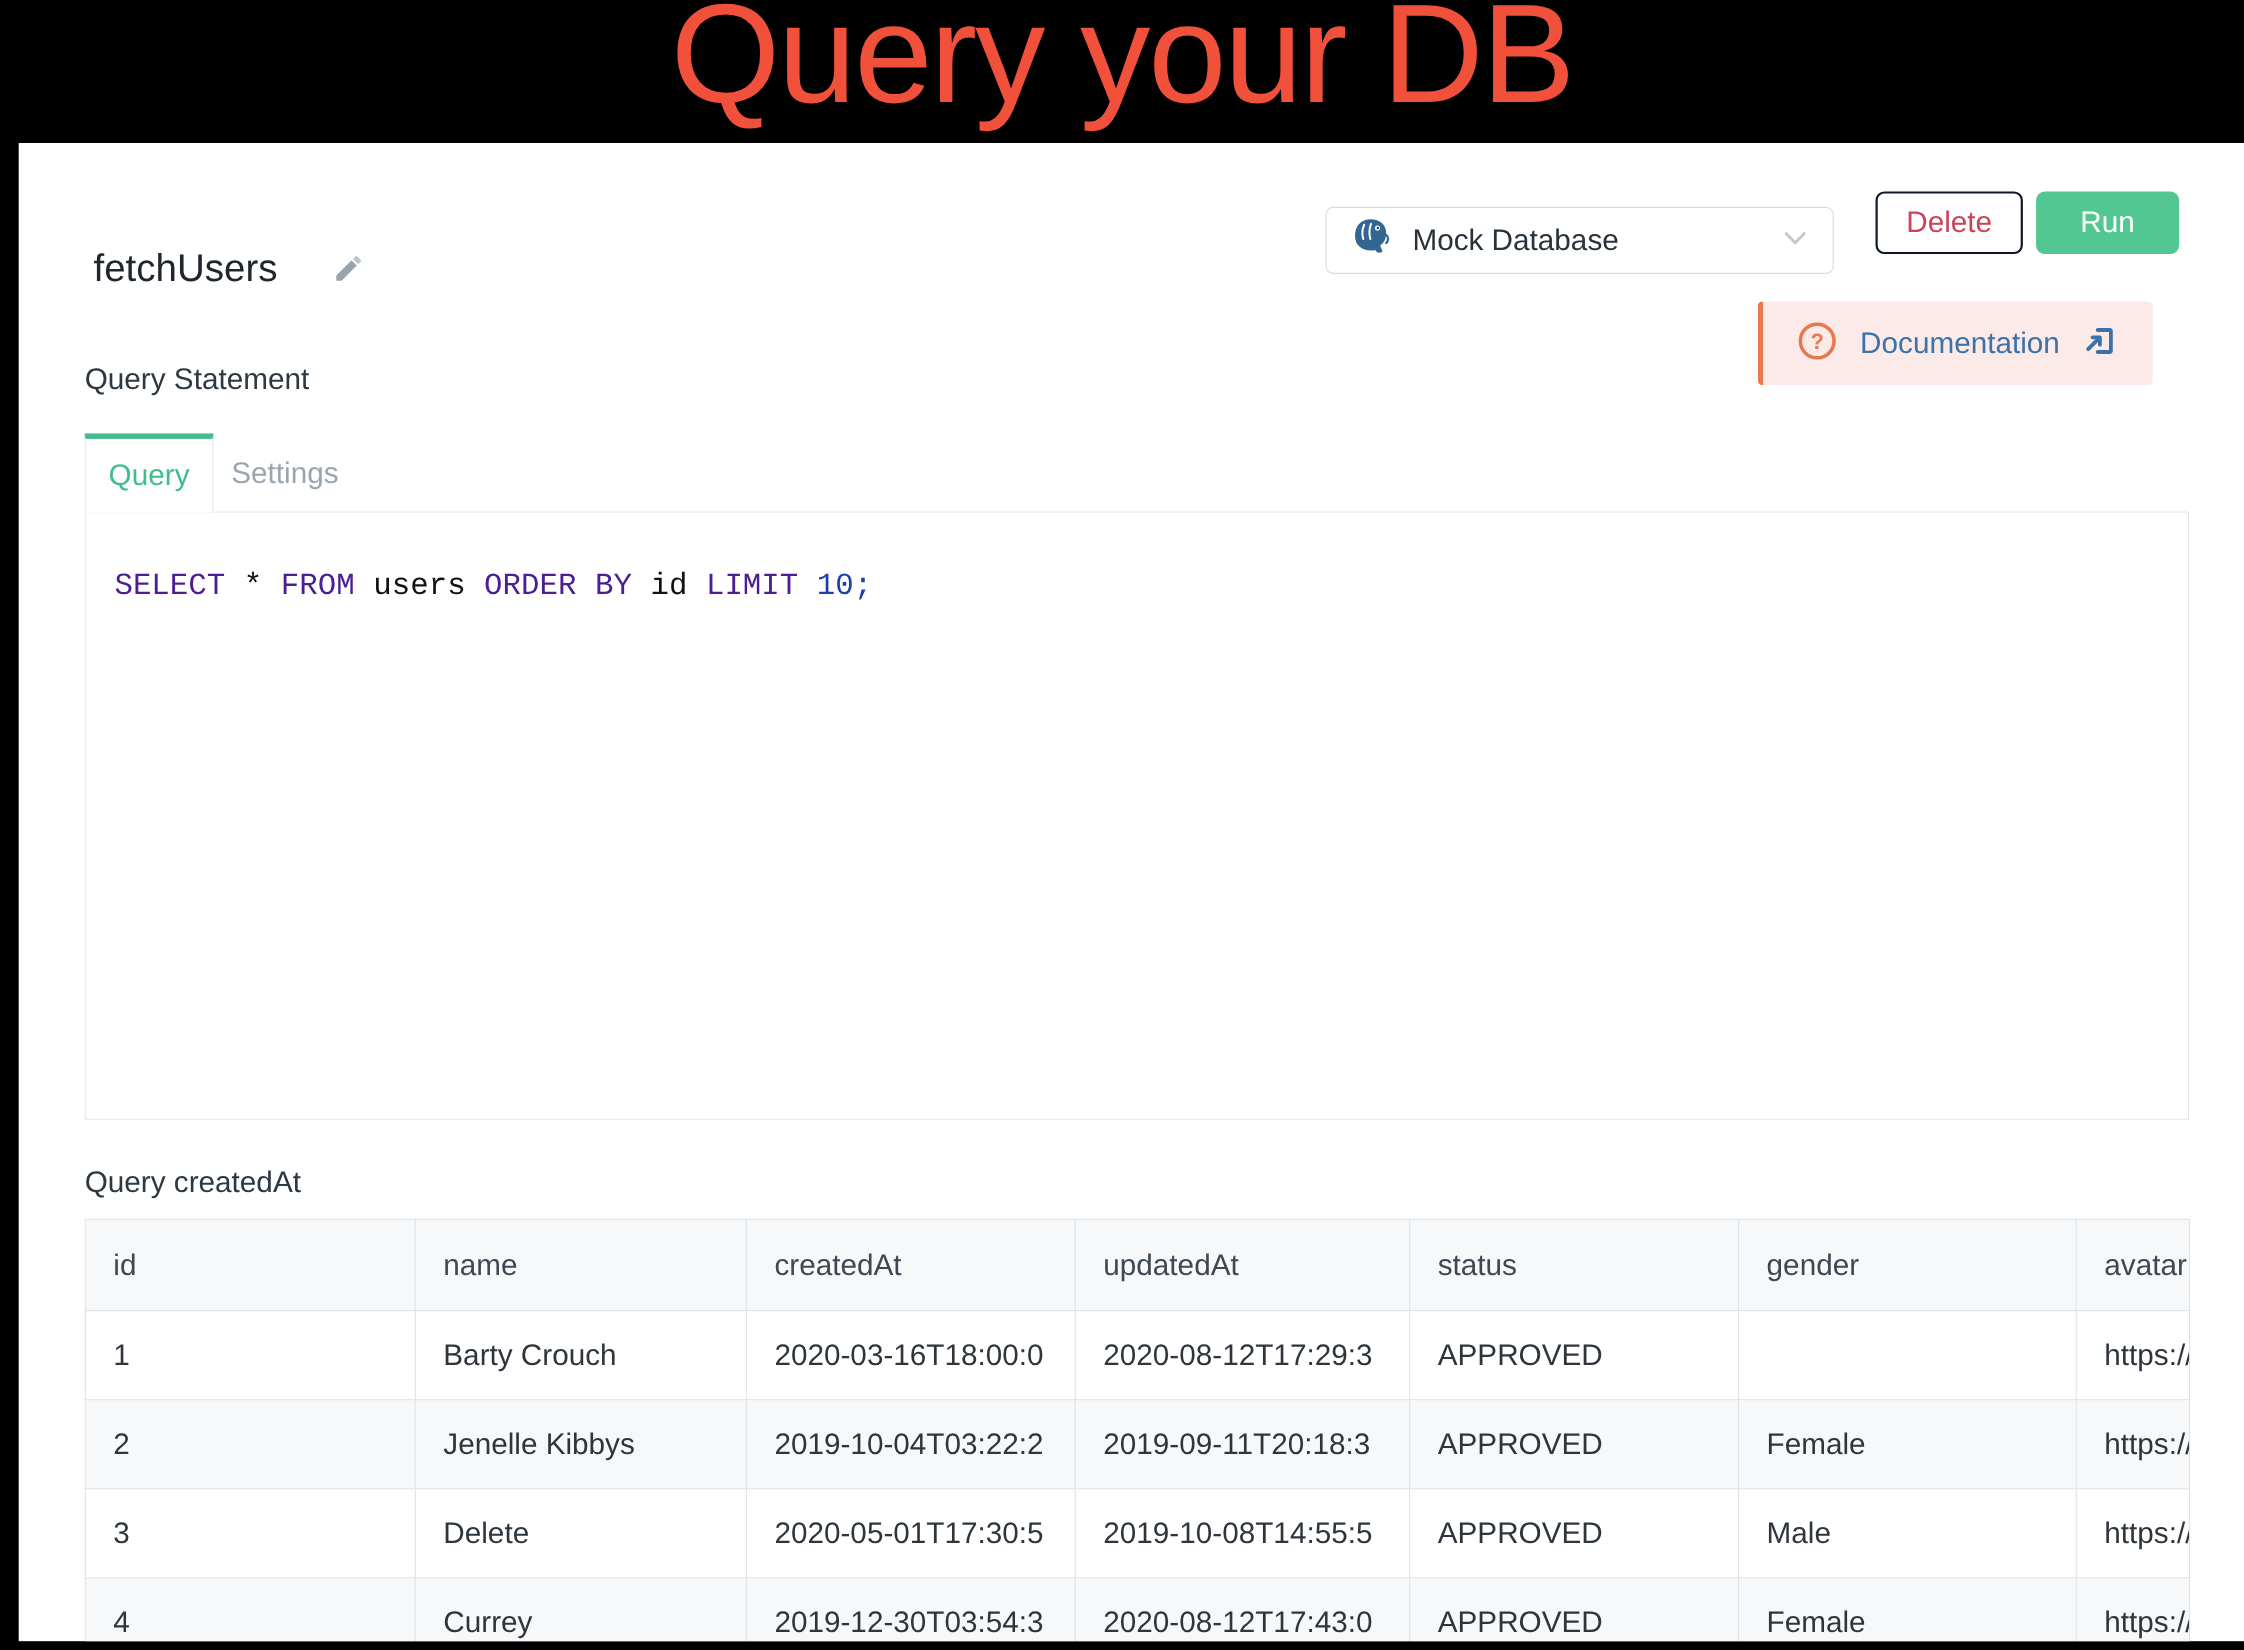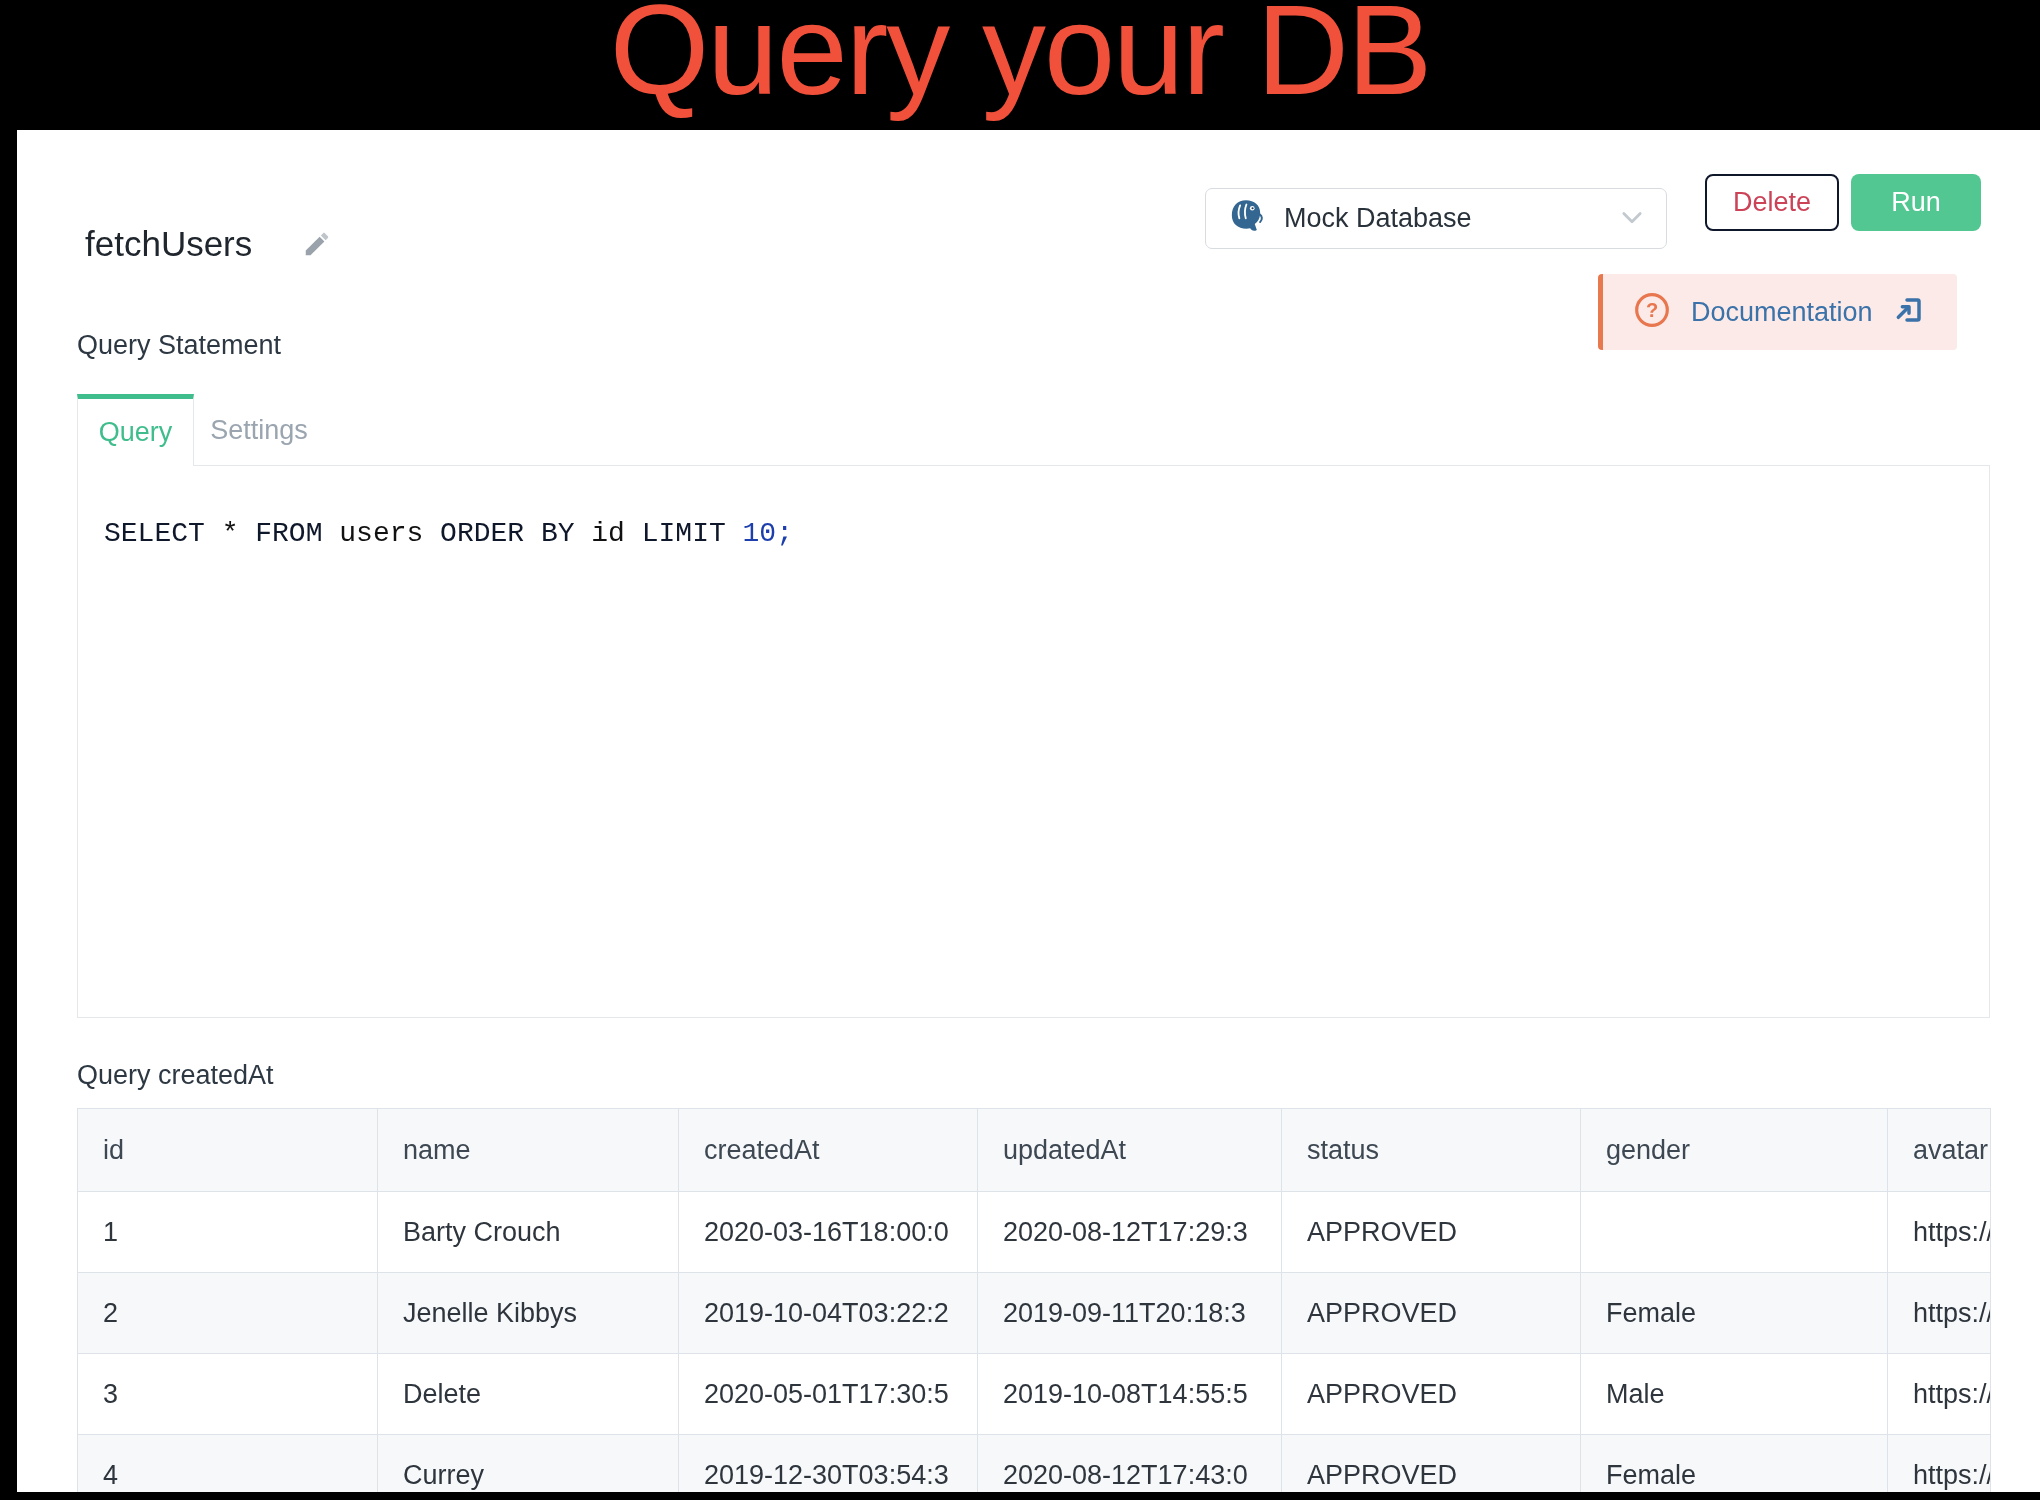--- a/index.html
+++ b/index.html
@@ -34,21 +34,21 @@
   
   .tab{position:absolute;top:264px;height:72px;box-sizing:border-box;display:flex;align-items:center;
        justify-content:center;font-size:27px;cursor:pointer;background:#fff;}
   .tab-query{left:60px;width:117px;border:1px solid #E4E8EB;border-top:5px solid #3FBD8C;
              border-bottom:none;color:#3FBD8C;z-index:2;}
   .tab-settings{left:177px;width:130px;color:#9AA5B0;border:none;}
 
   .editor{position:absolute;left:60px;top:335px;width:1913px;height:553px;box-sizing:border-box;
           border:1px solid #E4E8EB;background:#fff;cursor:text;}
   .sql-line{margin:52px 0 0 26px;font-family:"Liberation Mono", monospace;font-size:28px;white-space:pre;}
-  .tok-kw{color:#0f172a;} .tok-pl{color:#111;} .tok-num{color:#1D3FAD;}
+  .tok-kw{color:#4c1d95;} .tok-pl{color:#111;} .tok-num{color:#1D3FAD;}
 
   
   .tbl{position:absolute;left:60px;top:978px;width:1913px;border-collapse:collapse;table-layout:fixed;
        font-size:27px;}
   .tbl th,.tbl td{border:1px solid #DDE3E8;padding:0 0 0 25px;text-align:left;
                   white-space:nowrap;overflow:hidden;font-weight:400;}
   .tbl th{height:82px;background:#F7F8FA;color:#3D4852;}
   .tbl td{height:80px;color:#2E353D;background:#fff;}
   .tbl tbody tr:nth-child(even) td{background:#F7F8FA;}
 </style>

